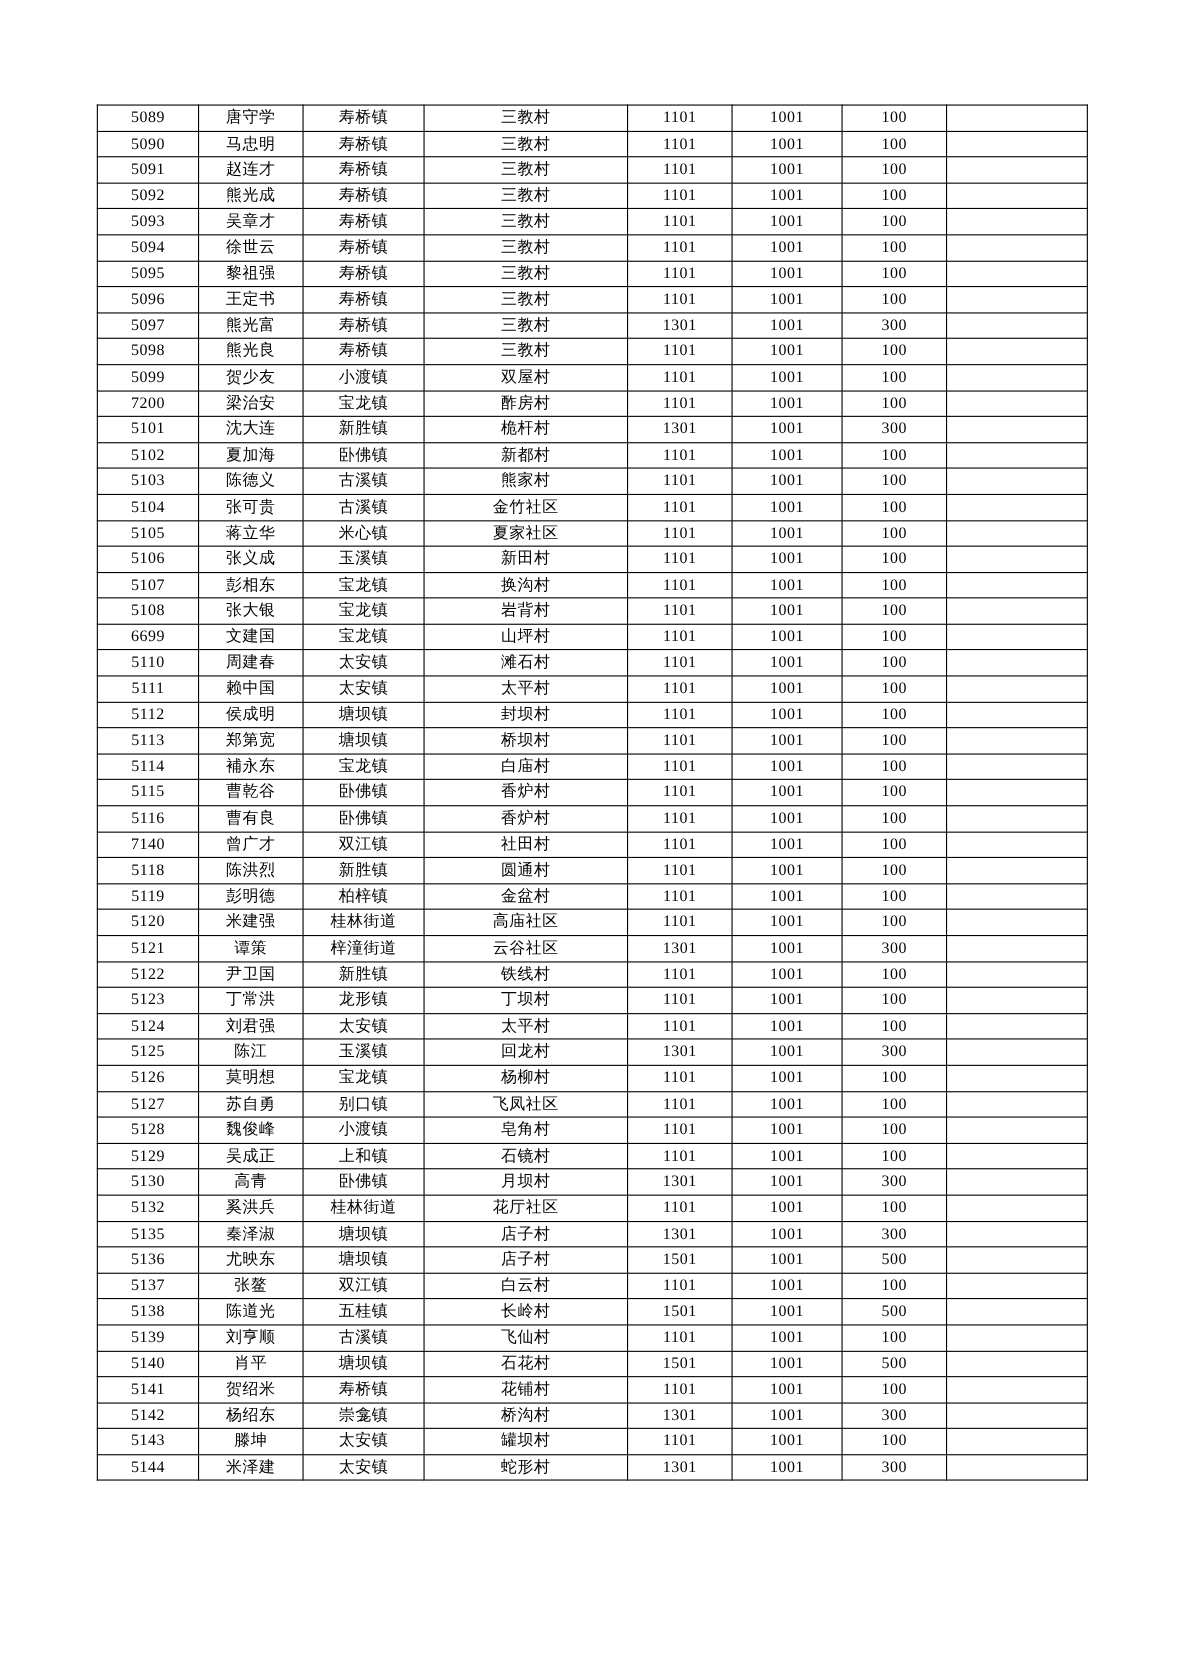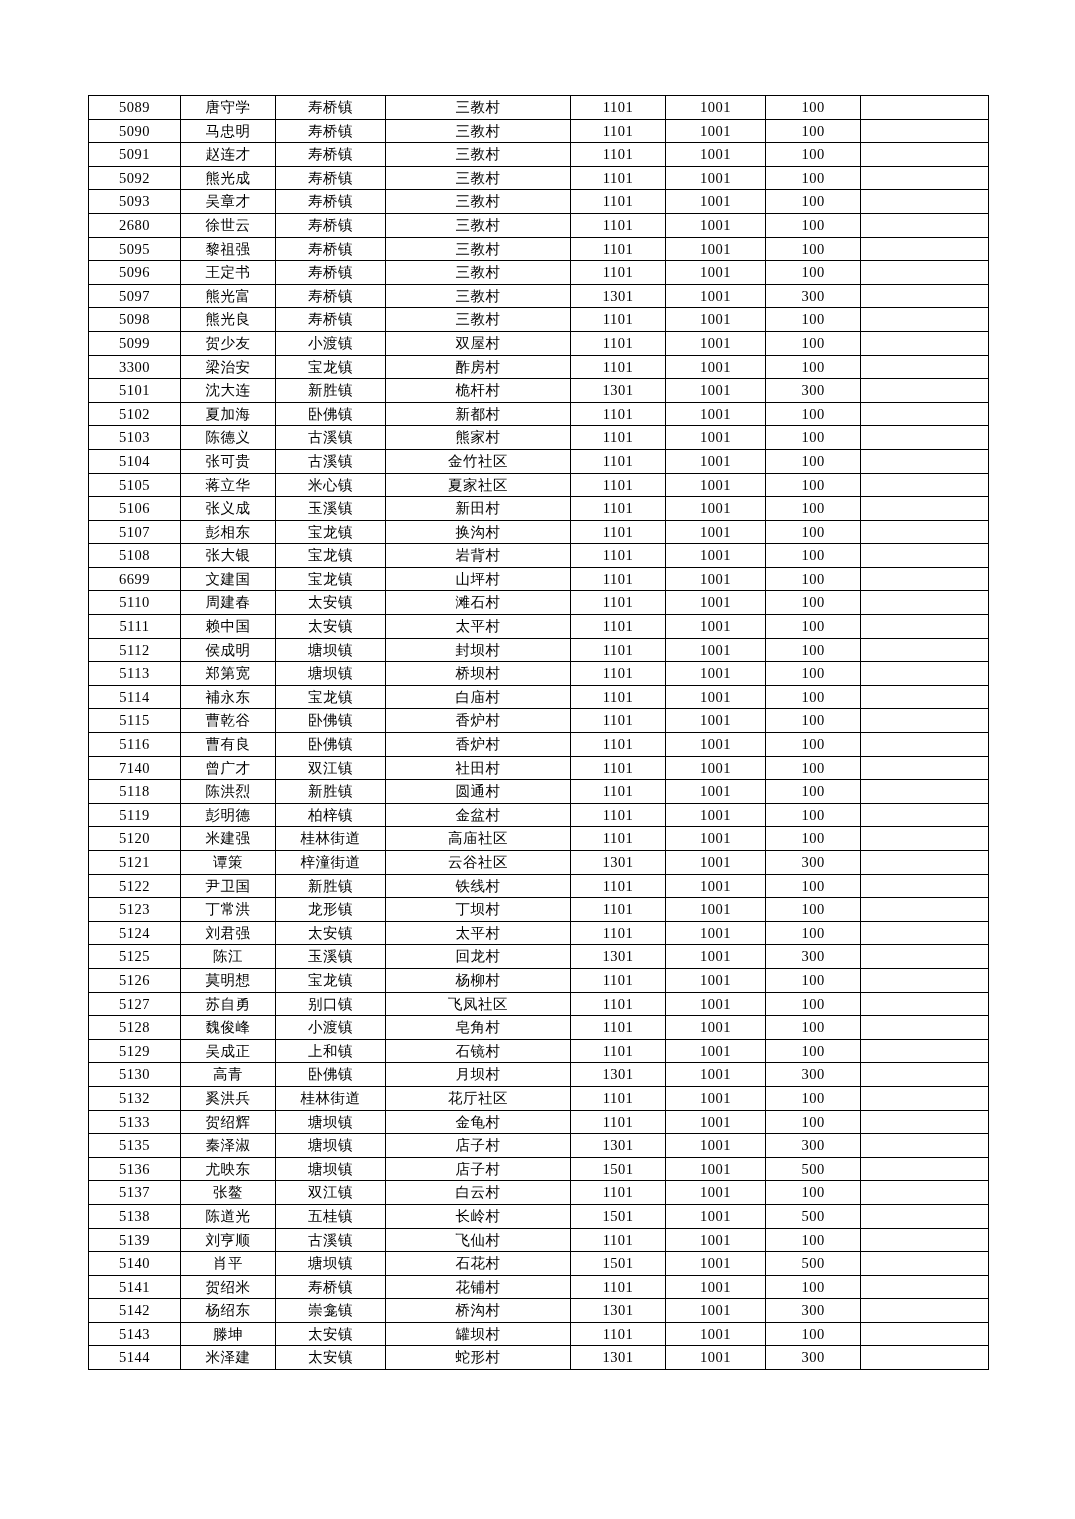--- a/index.html
+++ b/index.html
@@ -111,21 +111,21 @@
           <td>5093</td>
           <td>吴章才</td>
           <td>寿桥镇</td>
           <td>三教村</td>
           <td>1101</td>
           <td>1001</td>
           <td>100</td>
           <td></td>
         </tr>
         <tr>
-          <td>2680</td>
+          <td>5094</td>
           <td>徐世云</td>
           <td>寿桥镇</td>
           <td>三教村</td>
           <td>1101</td>
           <td>1001</td>
           <td>100</td>
           <td></td>
         </tr>
         <tr>
           <td>5095</td>
@@ -171,21 +171,21 @@
           <td>5099</td>
           <td>贺少友</td>
           <td>小渡镇</td>
           <td>双屋村</td>
           <td>1101</td>
           <td>1001</td>
           <td>100</td>
           <td></td>
         </tr>
         <tr>
-          <td>3300</td>
+          <td>7200</td>
           <td>梁治安</td>
           <td>宝龙镇</td>
           <td>酢房村</td>
           <td>1101</td>
           <td>1001</td>
           <td>100</td>
           <td></td>
         </tr>
         <tr>
           <td>5101</td>
@@ -485,30 +485,20 @@
           <td>1301</td>
           <td>1001</td>
           <td>300</td>
           <td></td>
         </tr>
         <tr>
           <td>5132</td>
           <td>奚洪兵</td>
           <td>桂林街道</td>
           <td>花厅社区</td>
-          <td>1101</td>
-          <td>1001</td>
-          <td>100</td>
-          <td></td>
-        </tr>
-        <tr>
-          <td>5133</td>
-          <td>贺绍辉</td>
-          <td>塘坝镇</td>
-          <td>金龟村</td>
           <td>1101</td>
           <td>1001</td>
           <td>100</td>
           <td></td>
         </tr>
         <tr>
           <td>5135</td>
           <td>秦泽淑</td>
           <td>塘坝镇</td>
           <td>店子村</td>

